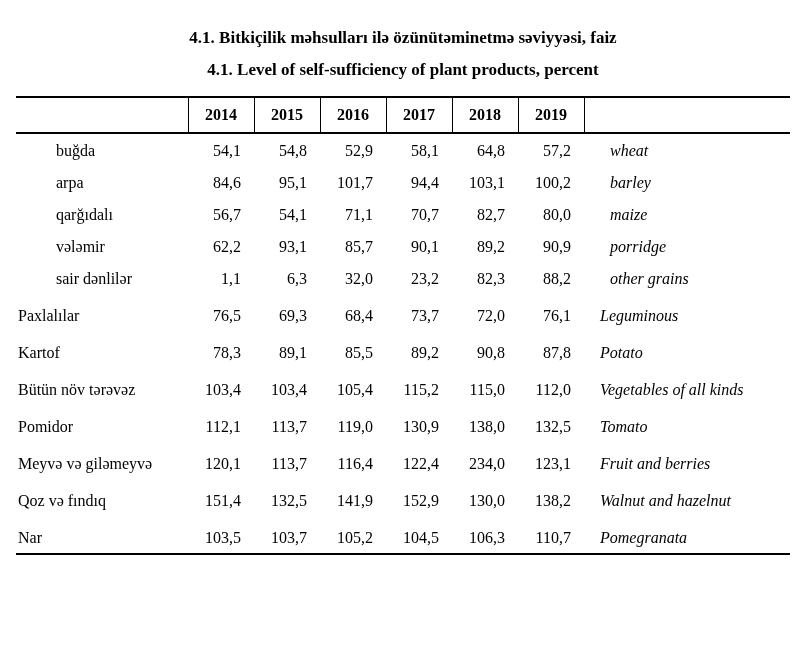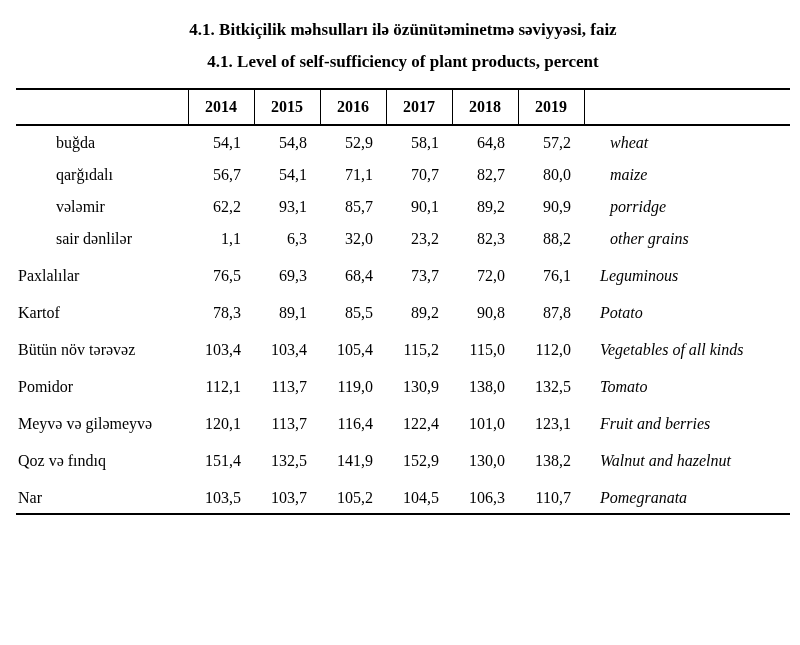--- a/index.html
+++ b/index.html
@@ -6,21 +6,21 @@
     margin: 0;
     padding: 0;
     background: #ffffff;
     color: #000000;
     font-family: "Liberation Serif", "DejaVu Serif", serif;
   }
   .page {
     width: 800px;
     height: 645px;
     box-sizing: border-box;
-    padding: 12px 10px 0 16px;
+    padding: 20px 10px 0 16px;
     background: #ffffff;
   }
   .title-az {
     text-align: center;
     font-weight: bold;
     font-size: 17px;
     margin: 8px 0 0 0;
   }
   .title-en {
     text-align: center;
@@ -117,20 +117,30 @@
       <td class="az">buğda</td>
       <td class="val">54,1</td>
       <td class="val">54,8</td>
       <td class="val">52,9</td>
       <td class="val">58,1</td>
       <td class="val">64,8</td>
       <td class="val">57,2</td>
       <td class="en">wheat</td>
     </tr>
         <tr class="sub">
+      <td class="az">arpa</td>
+      <td class="val">84,6</td>
+      <td class="val">95,1</td>
+      <td class="val">101,7</td>
+      <td class="val">94,4</td>
+      <td class="val">103,1</td>
+      <td class="val">100,2</td>
+      <td class="en">barley</td>
+    </tr>
+        <tr class="sub">
       <td class="az">qarğıdalı</td>
       <td class="val">56,7</td>
       <td class="val">54,1</td>
       <td class="val">71,1</td>
       <td class="val">70,7</td>
       <td class="val">82,7</td>
       <td class="val">80,0</td>
       <td class="en">maize</td>
     </tr>
         <tr class="sub">
@@ -192,21 +202,21 @@
       <td class="val">138,0</td>
       <td class="val">132,5</td>
       <td class="en">Tomato</td>
     </tr>
         <tr class="main">
       <td class="az">Meyvə və giləmeyvə</td>
       <td class="val">120,1</td>
       <td class="val">113,7</td>
       <td class="val">116,4</td>
       <td class="val">122,4</td>
-      <td class="val">101,0</td>
+      <td class="val">234,0</td>
       <td class="val">123,1</td>
       <td class="en">Fruit and berries</td>
     </tr>
         <tr class="main">
       <td class="az">Qoz və fındıq</td>
       <td class="val">151,4</td>
       <td class="val">132,5</td>
       <td class="val">141,9</td>
       <td class="val">152,9</td>
       <td class="val">130,0</td>

